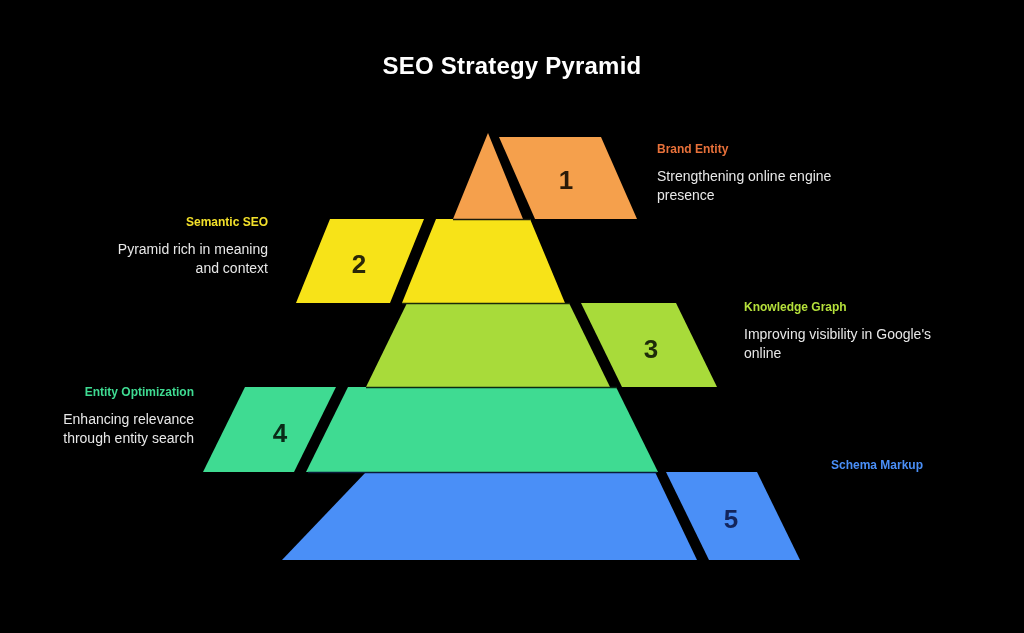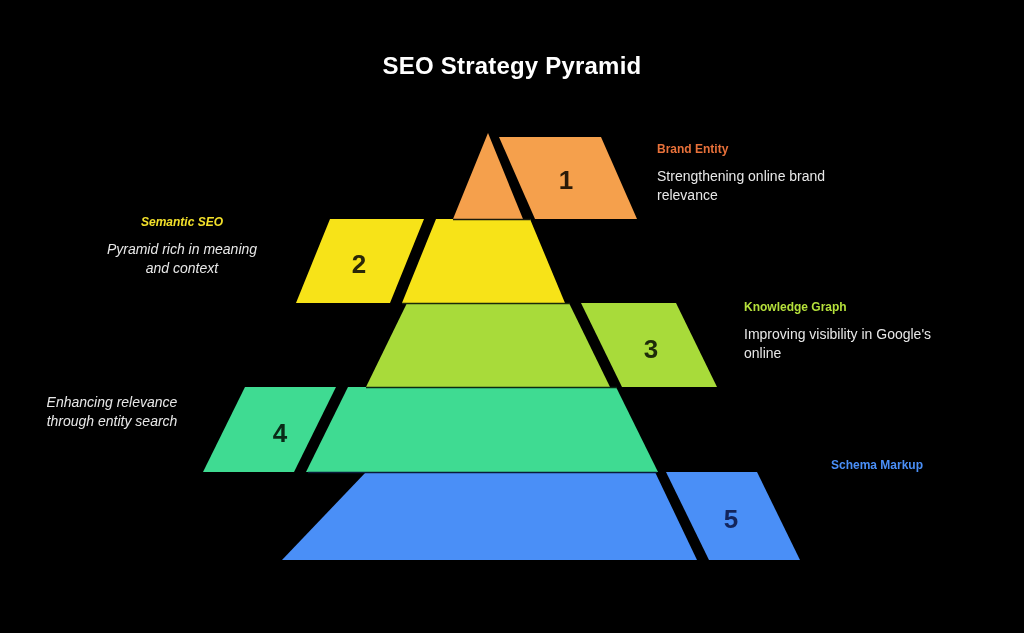--- a/index.html
+++ b/index.html
@@ -41,21 +41,21 @@
     font-weight:bold;
     line-height:1.42;
   }
   .callout-desc {
     font-size:14px;
     color:#e8e8e8;
     line-height:1.35;
     margin-top:9px;
   }
   .align-left  { text-align:left; }
-  .align-right { text-align:center;font-style:italic; }
+  .align-right { text-align:right; }
 
   
   #callout-1 { left:657px; top:141px; width:230px; }
   #callout-2 { left:96px;  top:214px; width:172px; }
   #callout-3 { left:744px; top:299px; width:210px; }
   #callout-4 { left:30px;  top:384px; width:164px; }
   #callout-5 { left:831px; top:457px; width:190px; }
 </style>
 </head>
 <body>
@@ -105,34 +105,35 @@
     <g>
       <line x1="453" y1="219.5" x2="530" y2="219.5" stroke="#1a1a0a" stroke-width="1.4"></line>
       <line x1="402" y1="303.5" x2="570" y2="303.5" stroke="#1a2a0a" stroke-width="1.4"></line>
       <line x1="366" y1="387.5" x2="617" y2="387.5" stroke="#0a2a14" stroke-width="1.4"></line>
       <line x1="308" y1="472.5" x2="657" y2="472.5" stroke="#0a1a3a" stroke-width="1.6"></line>
     </g>
   </svg>
 
   <div class="callout align-left" id="callout-1">
     <div class="callout-title" style="color:#E8713A">Brand Entity</div>
-    <div class="callout-desc">Strengthening online brand relevance</div>
+    <div class="callout-desc">Strengthening online engine presence</div>
   </div>
 
   <div class="callout align-right" id="callout-2">
     <div class="callout-title" style="color:#F2E02A">Semantic SEO</div>
     <div class="callout-desc">Pyramid rich in meaning and context</div>
   </div>
 
   <div class="callout align-left" id="callout-3">
     <div class="callout-title" style="color:#B5E03B">Knowledge Graph</div>
     <div class="callout-desc">Improving visibility in Google's online</div>
   </div>
 
   <div class="callout align-right" id="callout-4">
+    <div class="callout-title" style="color:#3FDB92">Entity Optimization</div>
     <div class="callout-desc">Enhancing relevance through entity search</div>
   </div>
 
   <div class="callout align-left" id="callout-5">
     <div class="callout-title" style="color:#4A8FF7">Schema Markup</div>
   </div>
 
 </div>
 
 </body></html>

